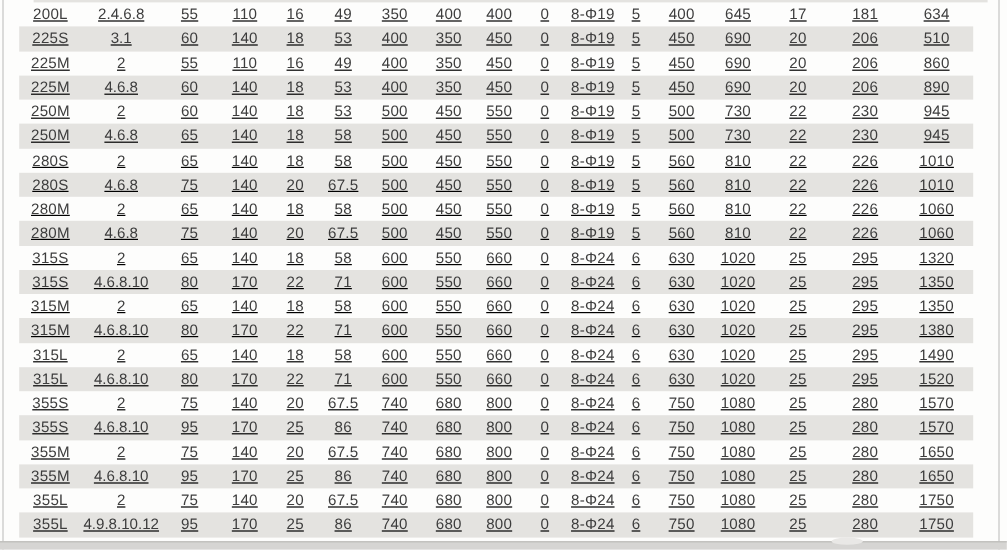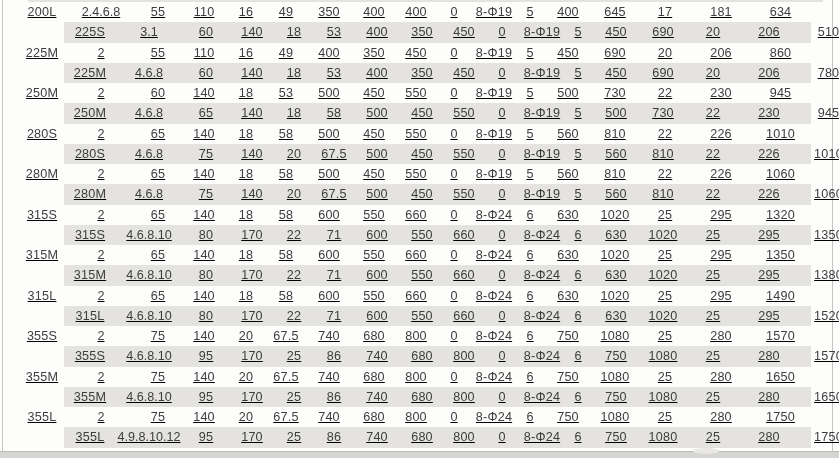--- a/index.html
+++ b/index.html
@@ -16,21 +16,21 @@
   
   .top-sliver{position:absolute;left:28px;top:0;width:795px;height:2px;background:var(--row-alt,#e4e3e0);}
   
   .dim-table{position:absolute;left:16px;top:2px;width:795px;text-decoration:underline;}
   .row{
     display:grid;
     grid-template-columns:52px 66px 48px 44px 40px 40px 46px 44px 40px 36px 44px 28px 48px 46px 54px 58px 61px;
     height:20.25px;align-items:center;
     background:transparent;
   }
-  .row.alt{background:var(--row-alt,#e4e3e0);margin-left:48px;}
+  .row.alt{background:var(--row-alt,#e4e3e0);}
   .cell{
     text-align:center;
     font-size:12.6px;
     letter-spacing:0.2px;
     color:var(--text,#3d3d3d);
     white-space:nowrap;
     overflow:visible;
   }
   .cell:nth-child(2){letter-spacing:0;}
   
@@ -120,21 +120,21 @@
         <span class="cell">400</span>
         <span class="cell">350</span>
         <span class="cell">450</span>
         <span class="cell">0</span>
         <span class="cell">8-Φ19</span>
         <span class="cell">5</span>
         <span class="cell">450</span>
         <span class="cell">690</span>
         <span class="cell">20</span>
         <span class="cell">206</span>
-        <span class="cell">780</span>
+        <span class="cell">890</span>
       </div>
       <div class="row">
         <span class="cell">250M</span>
         <span class="cell">2</span>
         <span class="cell">60</span>
         <span class="cell">140</span>
         <span class="cell">18</span>
         <span class="cell">53</span>
         <span class="cell">500</span>
         <span class="cell">450</span>

